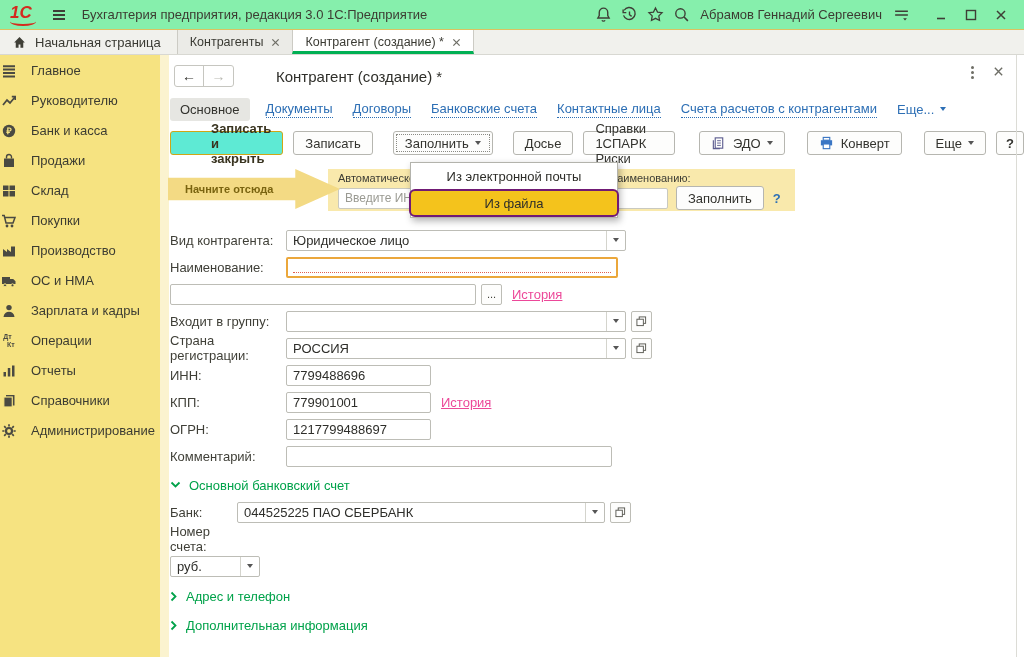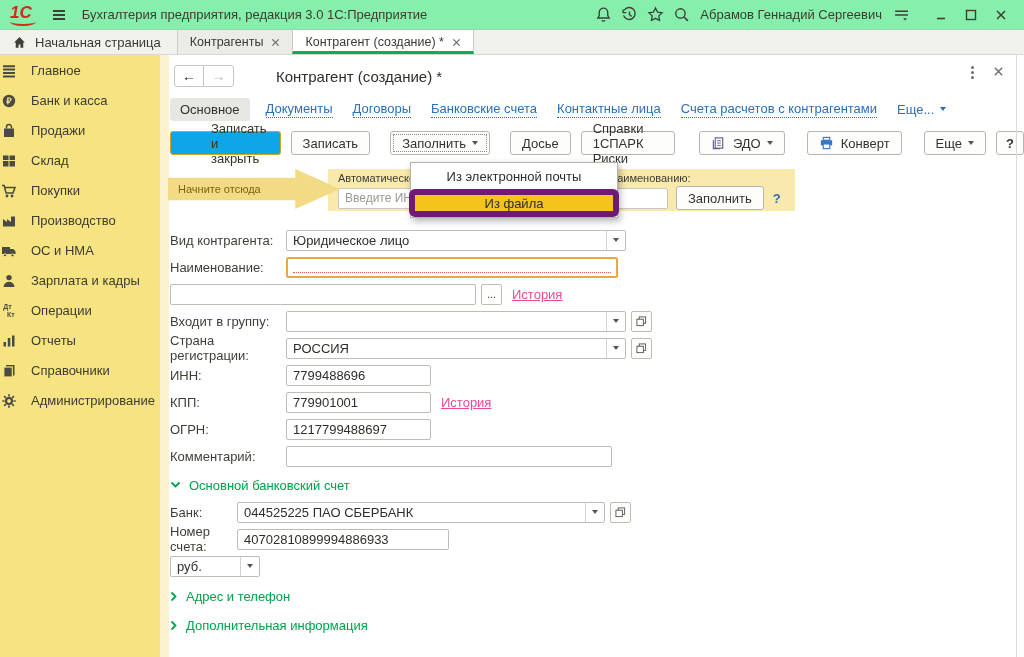--- a/index.html
+++ b/index.html
@@ -59,45 +59,45 @@
   .nlink { color:#2d6fb5; border-bottom:1px dotted #2d6fb5; margin-right:20px; cursor:pointer; padding-bottom:1px; }
   .nmore { color:#2d6fb5; display:flex; align-items:center; cursor:pointer; }
   .car { width:0; height:0; border-left:3.5px solid transparent; border-right:3.5px solid transparent;
     border-top:4px solid #555; display:inline-block; margin-left:6px; }
   .car.blue { border-top-color:#2d6fb5; }
 
   
   .form-toolbar { display:flex; align-items:center; margin:10px 0 0 10px; height:24px; }
   .btn { height:24px; display:inline-flex; align-items:center; background:#fdfdfc; border:1px solid #b6b6b0;
     border-radius:3px; padding:0 11px; cursor:pointer; color:#33332e; margin-right:10px; }
-  .btn.primary { background:#0ea5e9; border-color:#cfa616; font-weight:normal; color:#393420;padding-left:40px; }
+  .btn.primary { background:#5eead4; border-color:#cfa616; font-weight:bold; color:#393420;padding-left:40px; }
   .btn.focused { outline:1px dotted #8a8a84; outline-offset:-4px; }
   .btn .bi { margin-right:7px; display:flex; }
   .btn.help { padding:0 9px; font-weight:bold; margin-right:0; }
 
   
   .assistant { position:relative; display:flex; margin:14px 0 0 8px; height:42px; }
   .arrow { width:172px; height:40px; background:#f3da84; flex:none;
     clip-path:polygon(0 22%, 74% 22%, 74% 0, 100% 50%, 74% 100%, 74% 78%, 0 78%);
     display:flex; align-items:center; }
-  .arrow span { font-weight:normal; font-size:11px; color:#7a6410; margin-left:10px; }
+  .arrow span { font-weight:bold; font-size:11px; color:#7a6410; margin-left:17px; }
   .panel { margin-left:-12px; width:467px; background:#f9e9ac; padding:3px 8px 0 10px; }
   .panel-label { font-size:11px; color:#3c3c34; white-space:nowrap; overflow:hidden; }
   .panel-row { display:flex; align-items:center; margin-top:2px; }
   .mock-input { width:330px; height:21px; background:#fff; border:1px solid #c9c9c0; border-radius:2px;
     display:flex; align-items:center; padding:0 6px; }
   .placeholder { color:#9a9a92; font-size:12px; white-space:nowrap; overflow:hidden; }
   .panel .btn { margin:0 0 0 8px; background:#fdfdfc; }
   .panel-help { color:#2d6fb5; font-weight:bold; margin-left:9px; cursor:pointer; }
 
   
   .dropdown { position:absolute; left:250px; top:107px; width:208px; z-index:9; background:#fff;
     border:1px solid #b3b3ac; box-shadow:2px 3px 7px rgba(0,0,0,.3); }
   .dd-item { height:26px; display:flex; align-items:center; justify-content:center; cursor:pointer; color:#2e2e2a; }
-  .dd-item.hl { background:#f4c31c; border:6px solid #701a75; border-radius:6px; margin:0 -2px; height:28px; }
+  .dd-item.hl { background:#f4c31c; border:2px solid #701a75; border-radius:6px; margin:0 -2px; height:28px; }
 
   
   .fields { margin:18px 0 0 10px; }
   .frow { display:flex; align-items:center; height:22px; margin-bottom:5px; }
   .flabel { width:116px; color:#3f3f37; flex:none; }
   .flabel.narrow { width:67px; }
   .fld { position:relative; height:21px; background:#fff; border:1px solid #bdbdb6; border-radius:2px;
     display:flex; align-items:center; padding:0 6px; color:#2e2e2a; cursor:text; }
   .combo { padding-right:24px; cursor:pointer;text-align:center; }
   .aseg { position:absolute; right:0; top:0; bottom:0; width:19px; border-left:1px solid #d4d4cd;
@@ -210,20 +210,29 @@
   <div class="main">
 
     <div class="sidebar">
       <div class="side-item">
         <span class="si">
             <svg width="16" height="16" viewBox="0 0 16 16">
               <path d="M2 3.2h12M2 6.6h12M2 10h12M2 13.4h12" stroke="#4a4a42" stroke-width="2"></path>
             </svg>
           </span>
         <span class="side-label">Главное</span>
+      </div>
+      <div class="side-item">
+        <span class="si">
+            <svg width="16" height="16" viewBox="0 0 16 16">
+              <path d="M2 12l4-5 3 3 5-6" stroke="#4a4a42" stroke-width="1.8" fill="none"></path>
+              <path d="M10.8 3.6h3.4V7" stroke="#4a4a42" stroke-width="1.6" fill="none"></path>
+            </svg>
+          </span>
+        <span class="side-label">Руководителю</span>
       </div>
       <div class="side-item">
         <span class="si">
             <svg width="16" height="16" viewBox="0 0 16 16">
               <circle cx="8" cy="8" r="6.2" fill="#4a4a42"></circle>
               <text x="8" y="11.2" font-size="9" font-weight="bold" text-anchor="middle" fill="#f6e381">₽</text>
             </svg>
           </span>
         <span class="side-label">Банк и касса</span>
       </div>
@@ -505,23 +514,20 @@
           </div>
           <span class="sqbtn">
             <svg width="11" height="11" viewBox="0 0 12 12">
                 <rect x="3.5" y="1" width="7" height="7" stroke="#55554d" fill="none"></rect>
                 <rect x="1" y="3.5" width="7" height="7" stroke="#55554d" fill="#fff"></rect>
               </svg>
           </span>
         </div>
         <div class="frow">
           <span class="flabel narrow">Номер счета:</span>
-          <div class="fld w212">
-            <span>40702810899994886933</span>
-          </div>
         </div>
         <div class="frow">
           <div class="fld combo w90">
             <span>руб.</span>
             <span class="aseg">
                 <i class="car"></i>
               </span>
           </div>
         </div>
       </div>

